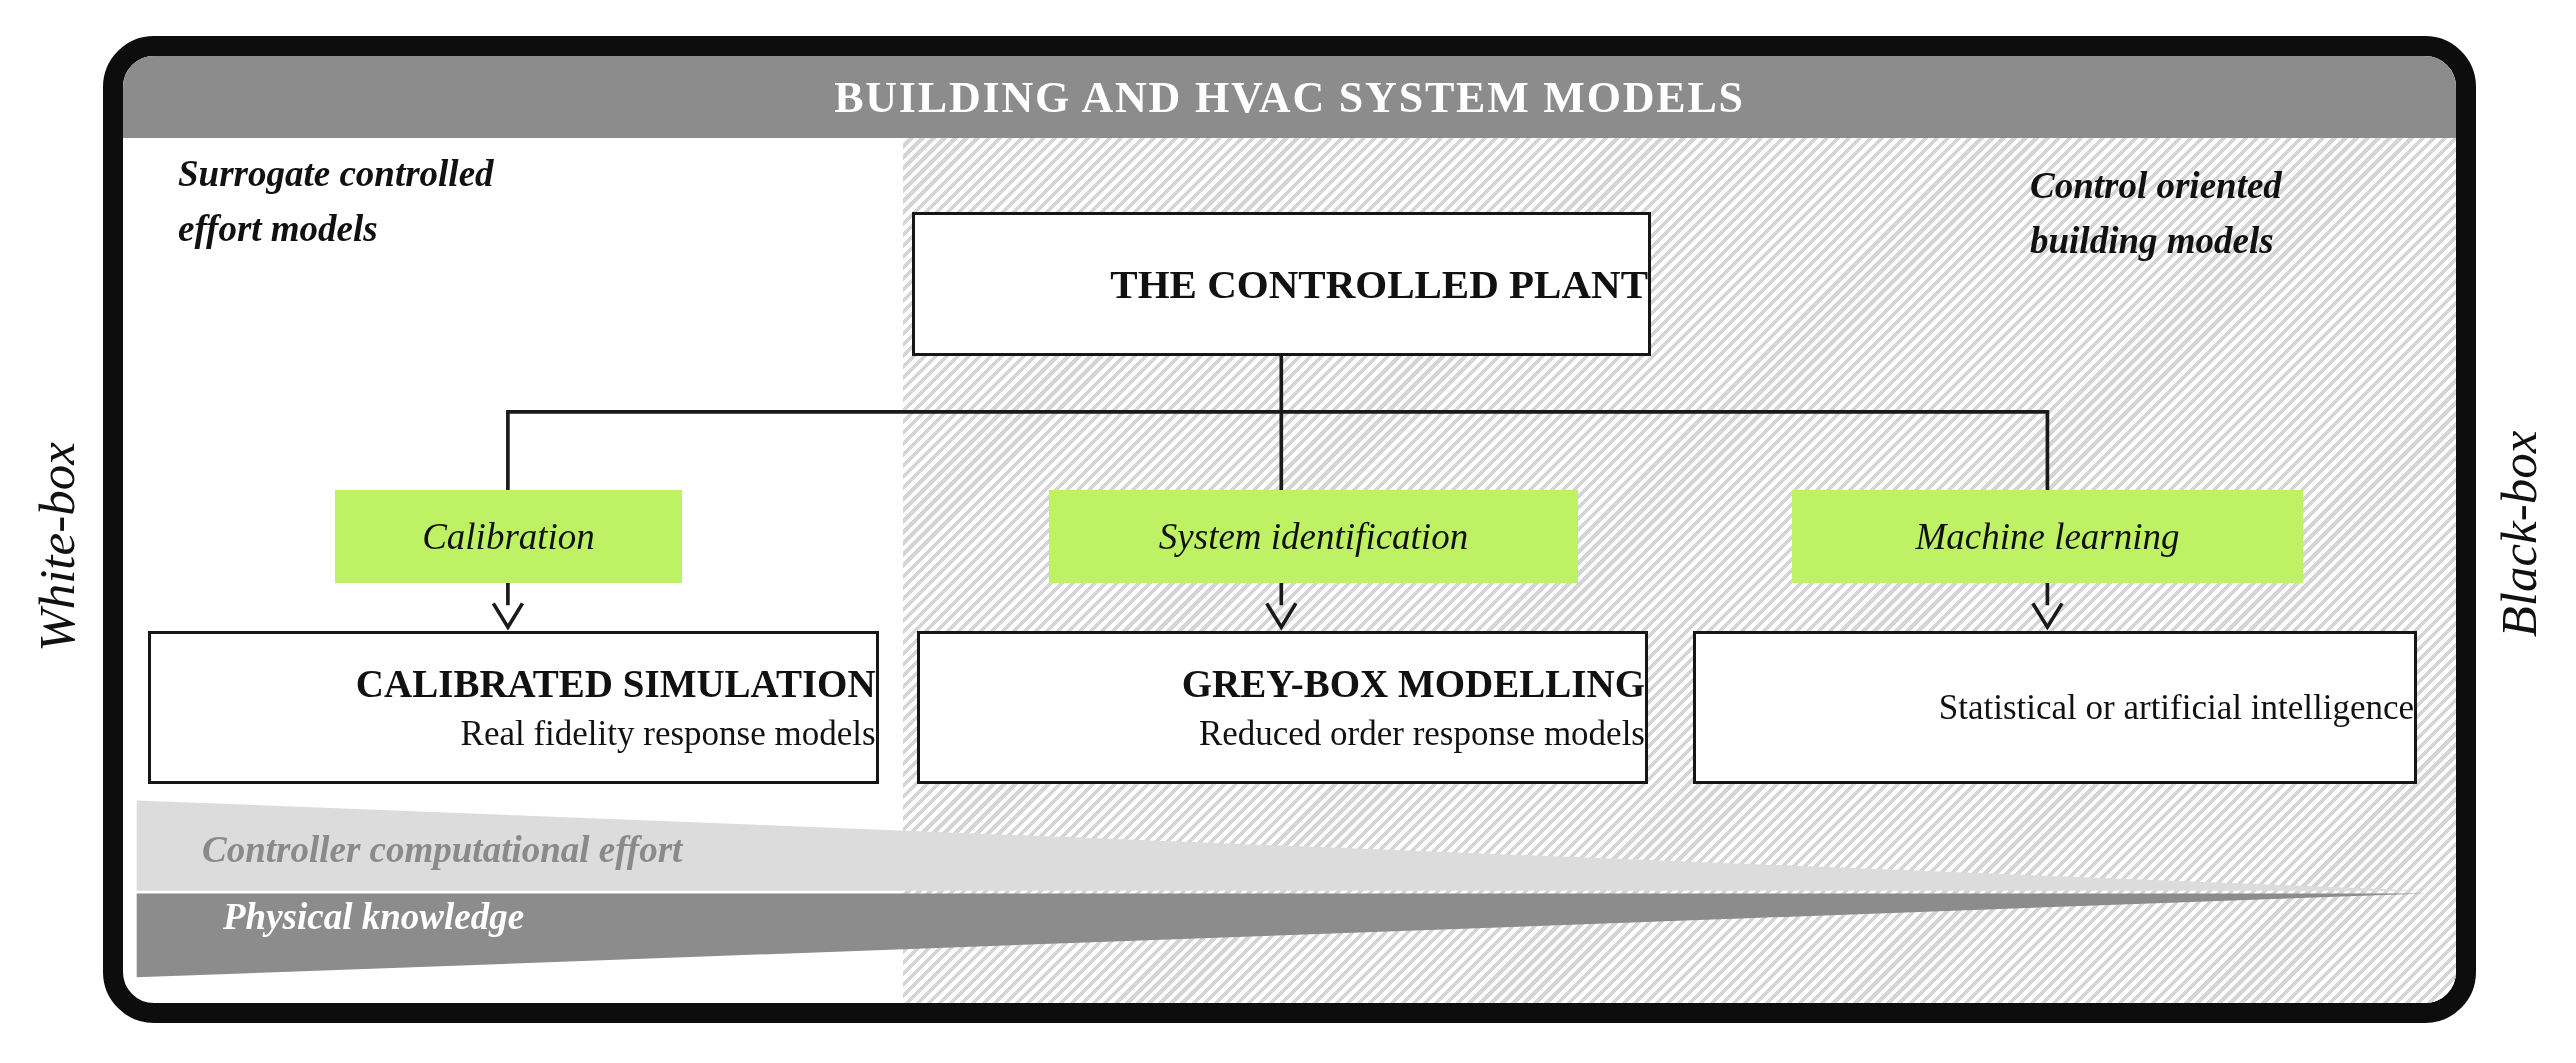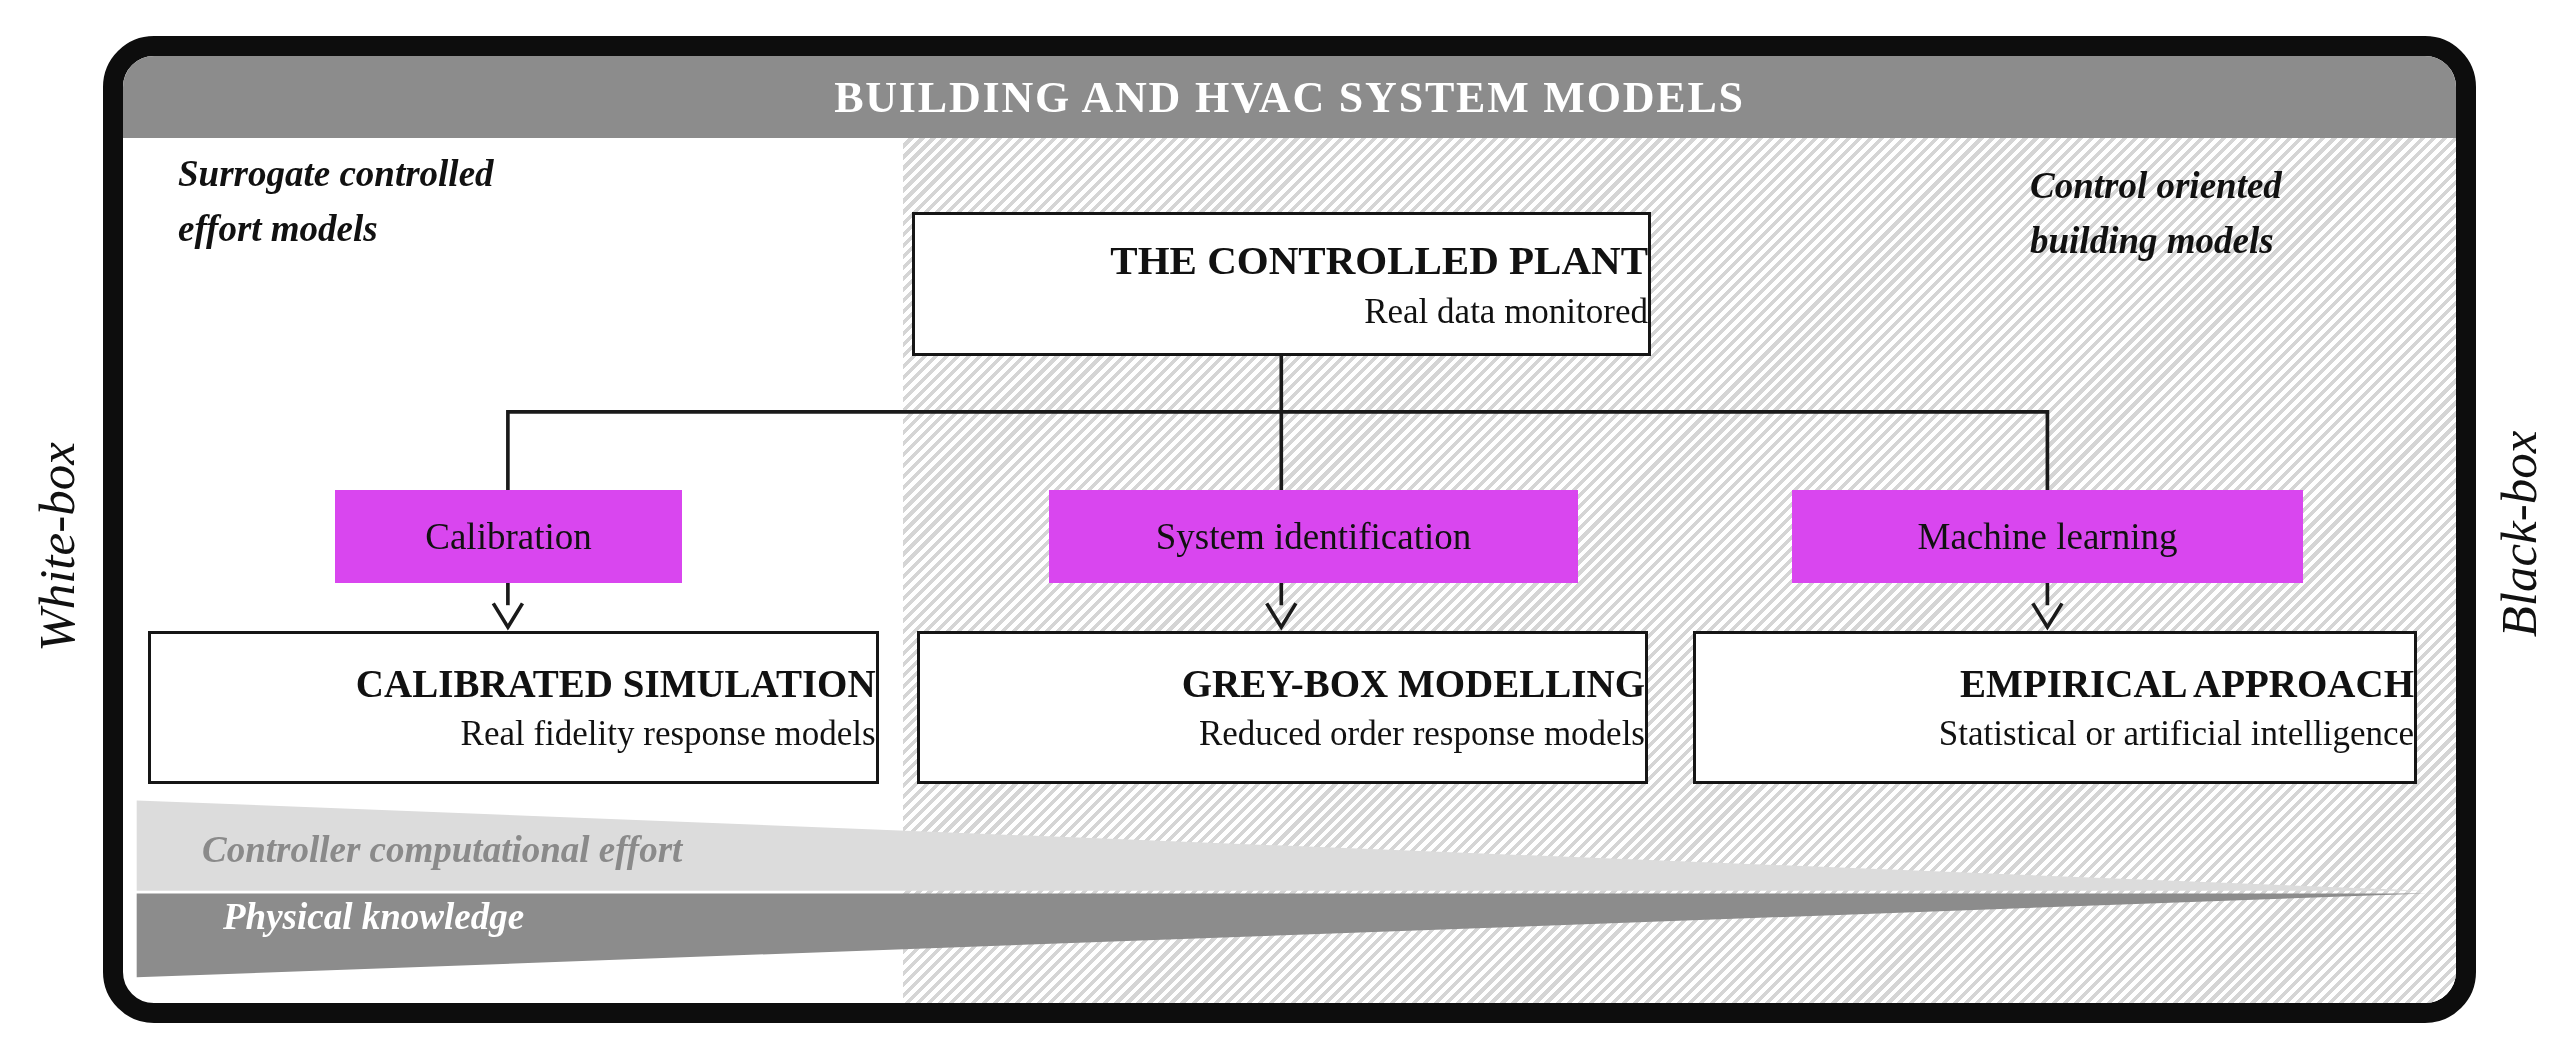--- a/index.html
+++ b/index.html
@@ -27,23 +27,23 @@
   .node{position:absolute;box-sizing:border-box;border:3.6px solid #161616;background:#ffffff;
         display:flex;flex-direction:column;align-items:flex-end;justify-content:center;gap:8.2px;}
   .node .t{font-size:39px;font-weight:bold;white-space:nowrap;}
   .node .s{font-size:35px;white-space:nowrap;}
   .plant{left:789px;top:156px;width:739px;height:144px;}
   .plant .t{font-size:41px;}
   .box1{left:24.6px;top:575px;width:731px;height:153px;}
   .box2{left:794px;top:575px;width:731px;height:153px;}
   .box3{left:1570px;top:575px;width:724px;height:153px;}
 
-  .method{position:absolute;top:434px;height:93px;background:#d946ef;
+  .method{position:absolute;top:434px;height:93px;background:#bef264;
           display:flex;align-items:center;justify-content:center;
-          font-size:37px;white-space:nowrap;}
+          font-size:37px;font-style:italic;white-space:nowrap;}
   .m0{left:212px;width:347px;}
   .m1{left:926px;width:529px;}
   .m2{left:1669px;width:511px;}
 
   .wedge-text{position:absolute;font-size:37px;font-weight:bold;font-style:italic;white-space:nowrap;}
   .wt-effort{left:79px;top:772px;color:#8a8a8a;}
   .wt-physical{left:100px;top:839px;color:#ffffff;}
 
   .side-label{position:absolute;font-size:51px;font-style:italic;white-space:nowrap;color:#111;
               transform:translate(-50%,-50%) rotate(-90deg);}
@@ -88,37 +88,35 @@
       <div>Surrogate controlled</div>
       <div>effort models</div>
     </div>
     <div class="region-label tr">
       <div>Control oriented</div>
       <div>building models</div>
     </div>
 
     <div class="node plant">
       <div class="t">THE CONTROLLED PLANT</div>
-      <div class="s">Real data monitored</div>
     </div>
 
     <div class="method m0">Calibration</div>
     <div class="method m2">Machine learning</div>
     <div class="method m1">System identification</div>
 
     <div class="node box1">
       <div class="t">CALIBRATED SIMULATION</div>
       <div class="s">Real fidelity response models</div>
     </div>
     <div class="node box2">
       <div class="t">GREY-BOX MODELLING</div>
       <div class="s">Reduced order response models</div>
     </div>
     <div class="node box3">
-      <div class="t">EMPIRICAL APPROACH</div>
       <div class="s">Statistical or artificial intelligence</div>
     </div>
 
     <div class="wedge-text wt-effort">Controller computational effort</div>
     <div class="wedge-text wt-physical">Physical knowledge</div>
 
   </div>
 </div>
 
 

